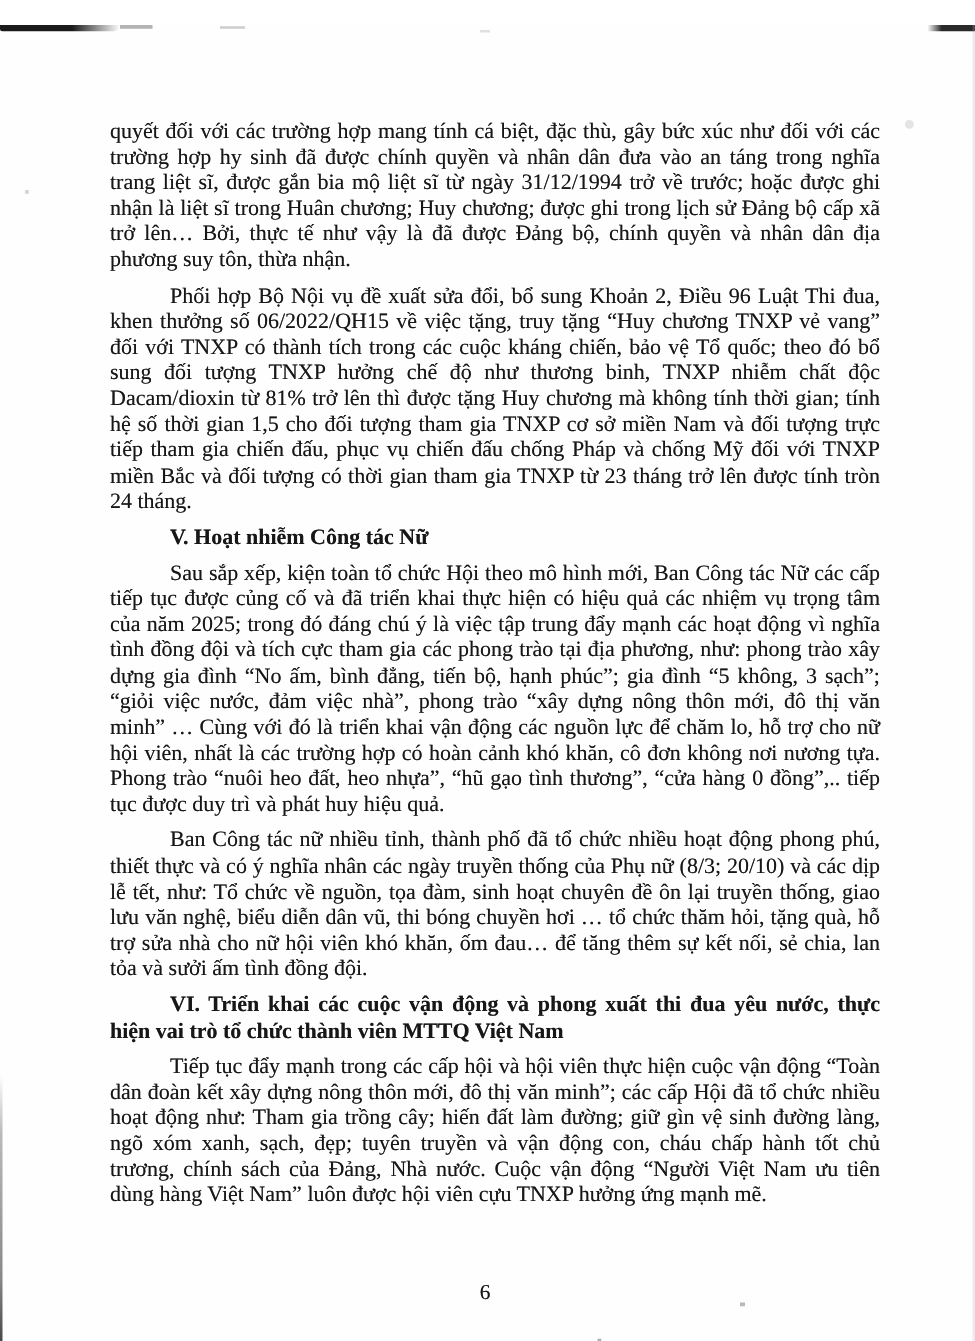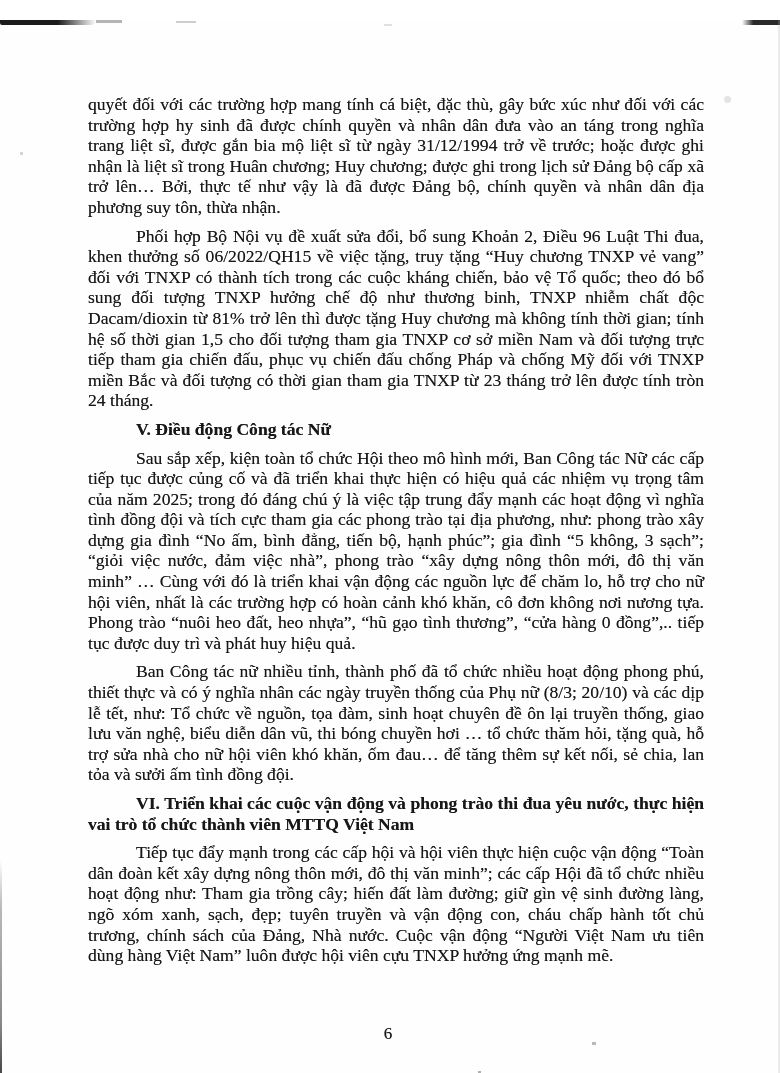--- a/index.html
+++ b/index.html
@@ -110,26 +110,26 @@
   <div class="art s2"></div>
   <div class="art s3"></div>
   <div class="art s4"></div>
   <div class="art s5"></div>
 
   <div class="content">
     <p class="para">quyết đối với các trường hợp mang tính cá biệt, đặc thù, gây bức xúc như đối với các trường hợp hy sinh đã được chính quyền và nhân dân đưa vào an táng trong nghĩa trang liệt sĩ, được gắn bia mộ liệt sĩ từ ngày 31/12/1994 trở về trước; hoặc được ghi nhận là liệt sĩ trong Huân chương; Huy chương; được ghi trong lịch sử Đảng bộ cấp xã trở lên… Bởi, thực tế như vậy là đã được Đảng bộ, chính quyền và nhân dân địa phương suy tôn, thừa nhận.</p>
 
     <p class="para indent">Phối hợp Bộ Nội vụ đề xuất sửa đổi, bổ sung Khoản 2, Điều 96 Luật Thi đua, khen thưởng số 06/2022/QH15 về việc tặng, truy tặng “Huy chương TNXP vẻ vang” đối với TNXP có thành tích trong các cuộc kháng chiến, bảo vệ Tổ quốc; theo đó bổ sung đối tượng TNXP hưởng chế độ như thương binh, TNXP nhiễm chất độc Dacam/dioxin từ 81% trở lên thì được tặng Huy chương mà không tính thời gian; tính hệ số thời gian 1,5 cho đối tượng tham gia TNXP cơ sở miền Nam và đối tượng trực tiếp tham gia chiến đấu, phục vụ chiến đấu chống Pháp và chống Mỹ đối với TNXP miền Bắc và đối tượng có thời gian tham gia TNXP từ 23 tháng trở lên được tính tròn 24 tháng.</p>
 
-    <p class="heading">V. Điều động Công tác Nữ</p>
+    <p class="heading">V. Hoạt nhiễm Công tác Nữ</p>
 
     <p class="para indent">Sau sắp xếp, kiện toàn tổ chức Hội theo mô hình mới, Ban Công tác Nữ các cấp tiếp tục được củng cố và đã triển khai thực hiện có hiệu quả các nhiệm vụ trọng tâm của năm 2025; trong đó đáng chú ý là việc tập trung đẩy mạnh các hoạt động vì nghĩa tình đồng đội và tích cực tham gia các phong trào tại địa phương, như: phong trào xây dựng gia đình “No ấm, bình đẳng, tiến bộ, hạnh phúc”; gia đình “5 không, 3 sạch”; “giỏi việc nước, đảm việc nhà”, phong trào “xây dựng nông thôn mới, đô thị văn minh” … Cùng với đó là triển khai vận động các nguồn lực để chăm lo, hỗ trợ cho nữ hội viên, nhất là các trường hợp có hoàn cảnh khó khăn, cô đơn không nơi nương tựa. Phong trào “nuôi heo đất, heo nhựa”, “hũ gạo tình thương”, “cửa hàng 0 đồng”,.. tiếp tục được duy trì và phát huy hiệu quả.</p>
 
     <p class="para indent">Ban Công tác nữ nhiều tỉnh, thành phố đã tổ chức nhiều hoạt động phong phú, thiết thực và có ý nghĩa nhân các ngày truyền thống của Phụ nữ (8/3; 20/10) và các dịp lễ tết, như: Tổ chức về nguồn, tọa đàm, sinh hoạt chuyên đề ôn lại truyền thống, giao lưu văn nghệ, biểu diễn dân vũ, thi bóng chuyền hơi … tổ chức thăm hỏi, tặng quà, hỗ trợ sửa nhà cho nữ hội viên khó khăn, ốm đau… để tăng thêm sự kết nối, sẻ chia, lan tỏa và sưởi ấm tình đồng đội.</p>
 
-    <p class="heading">VI. Triển khai các cuộc vận động và phong trào thi đua yêu nước, thực hiện vai trò tổ chức thành viên MTTQ Việt Nam</p>
+    <p class="heading">VI. Triển khai các cuộc vận động và phong xuất thi đua yêu nước, thực hiện vai trò tổ chức thành viên MTTQ Việt Nam</p>
 
     <p class="para indent">Tiếp tục đẩy mạnh trong các cấp hội và hội viên thực hiện cuộc vận động “Toàn dân đoàn kết xây dựng nông thôn mới, đô thị văn minh”; các cấp Hội đã tổ chức nhiều hoạt động như: Tham gia trồng cây; hiến đất làm đường; giữ gìn vệ sinh đường làng, ngõ xóm xanh, sạch, đẹp; tuyên truyền và vận động con, cháu chấp hành tốt chủ trương, chính sách của Đảng, Nhà nước. Cuộc vận động “Người Việt Nam ưu tiên dùng hàng Việt Nam” luôn được hội viên cựu TNXP hưởng ứng mạnh mẽ.</p>
   </div>
 
   <div class="page-number">6</div>
 
 </div>
 
 </body></html>

